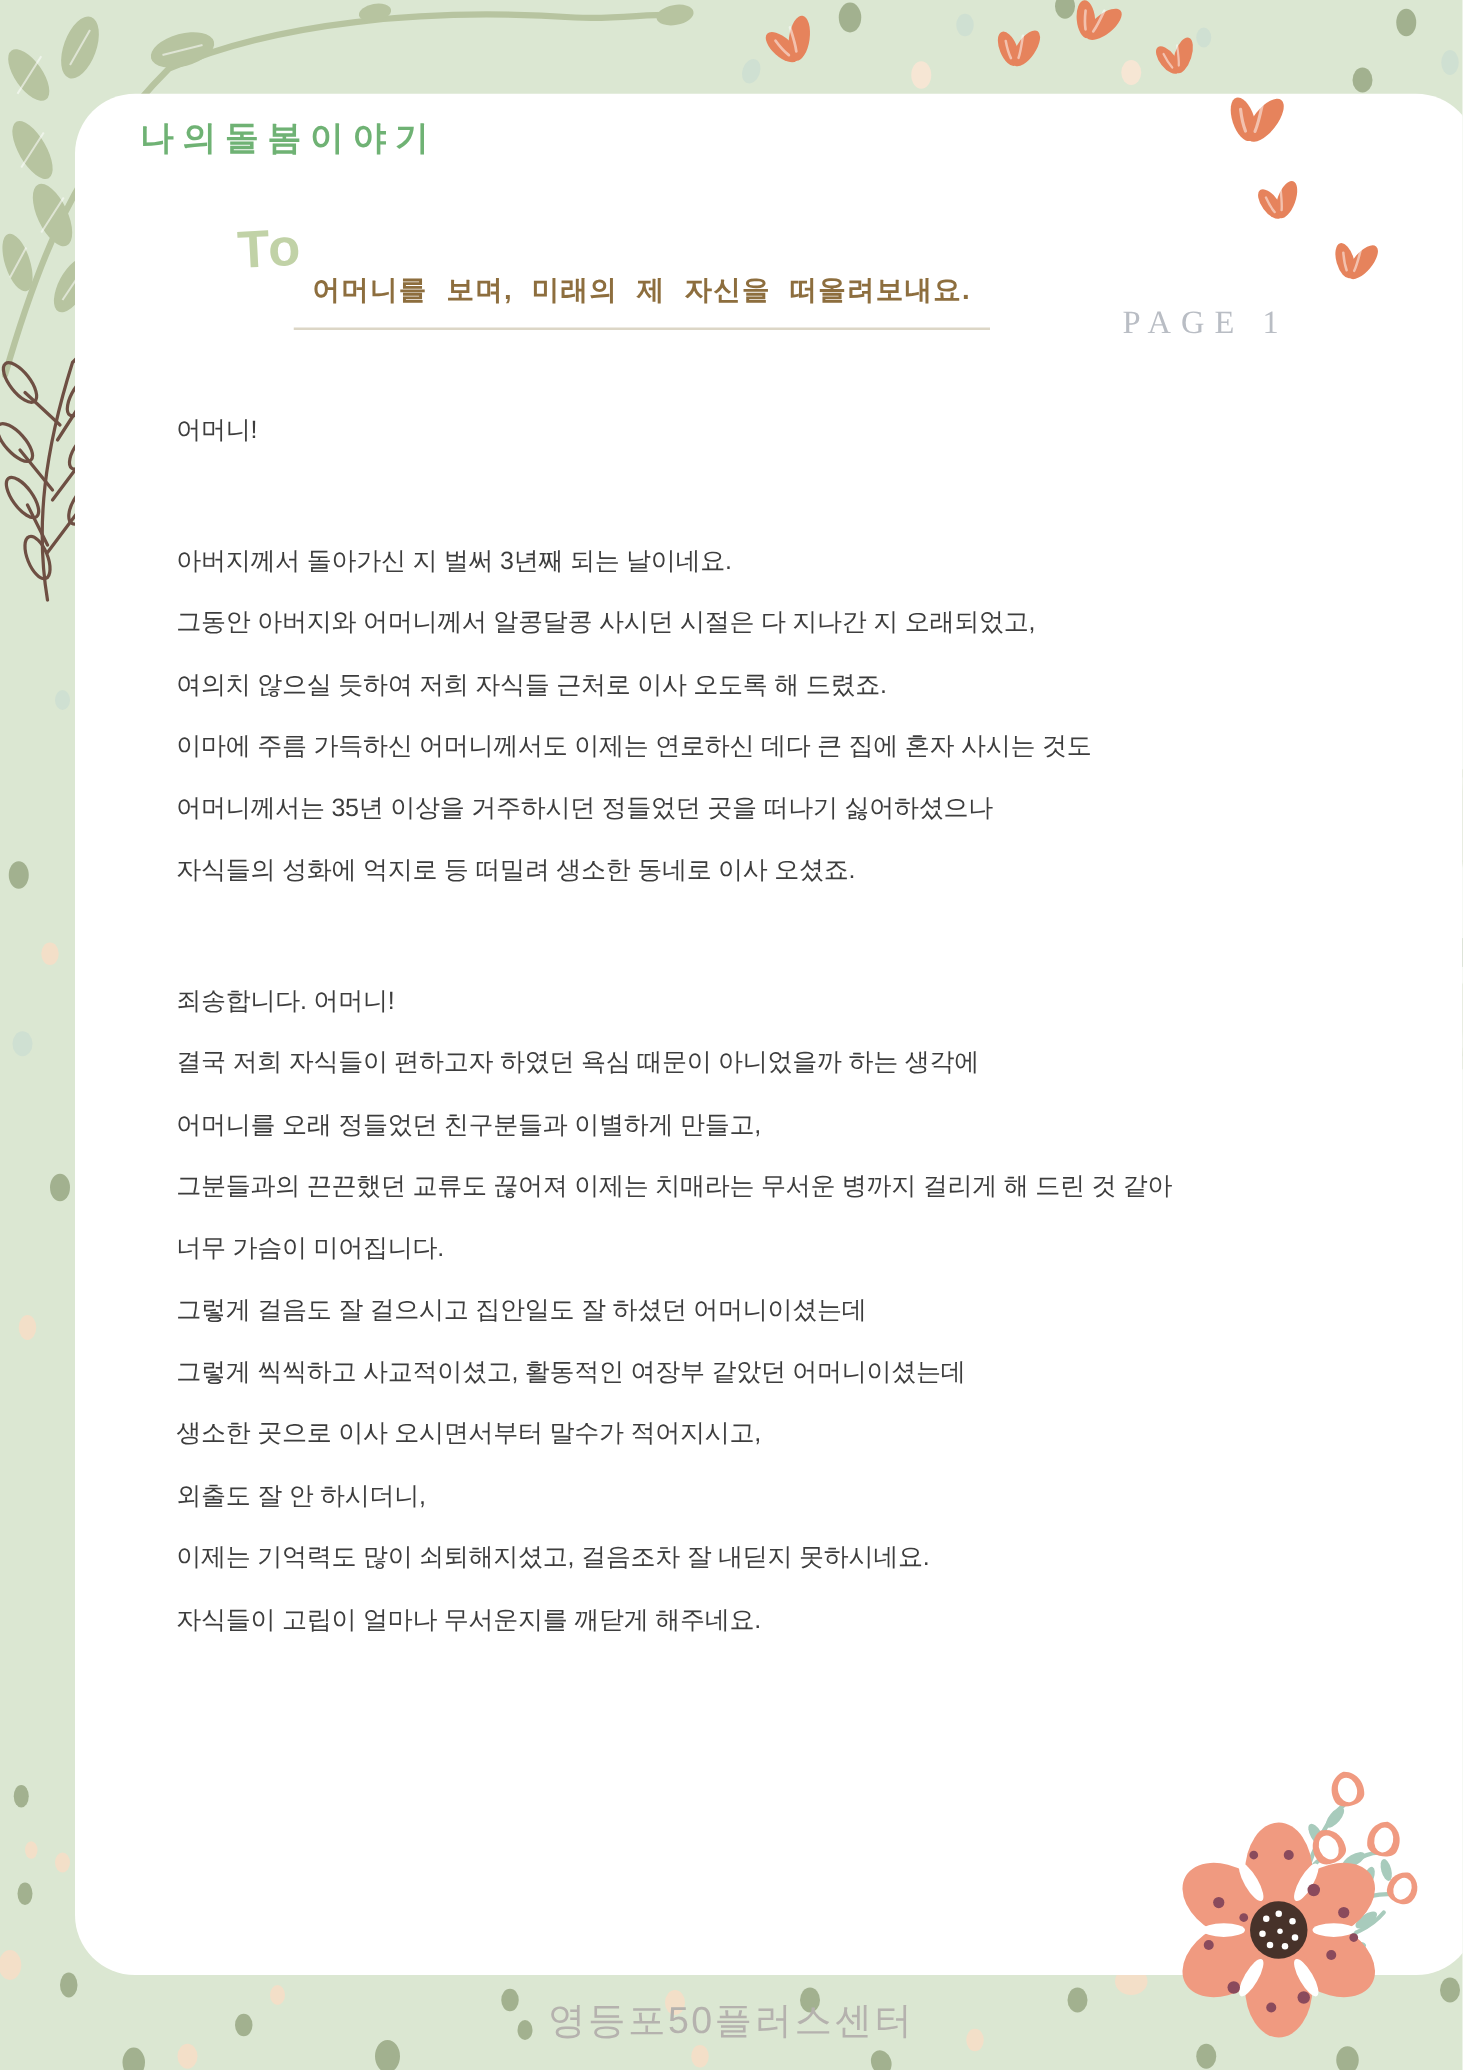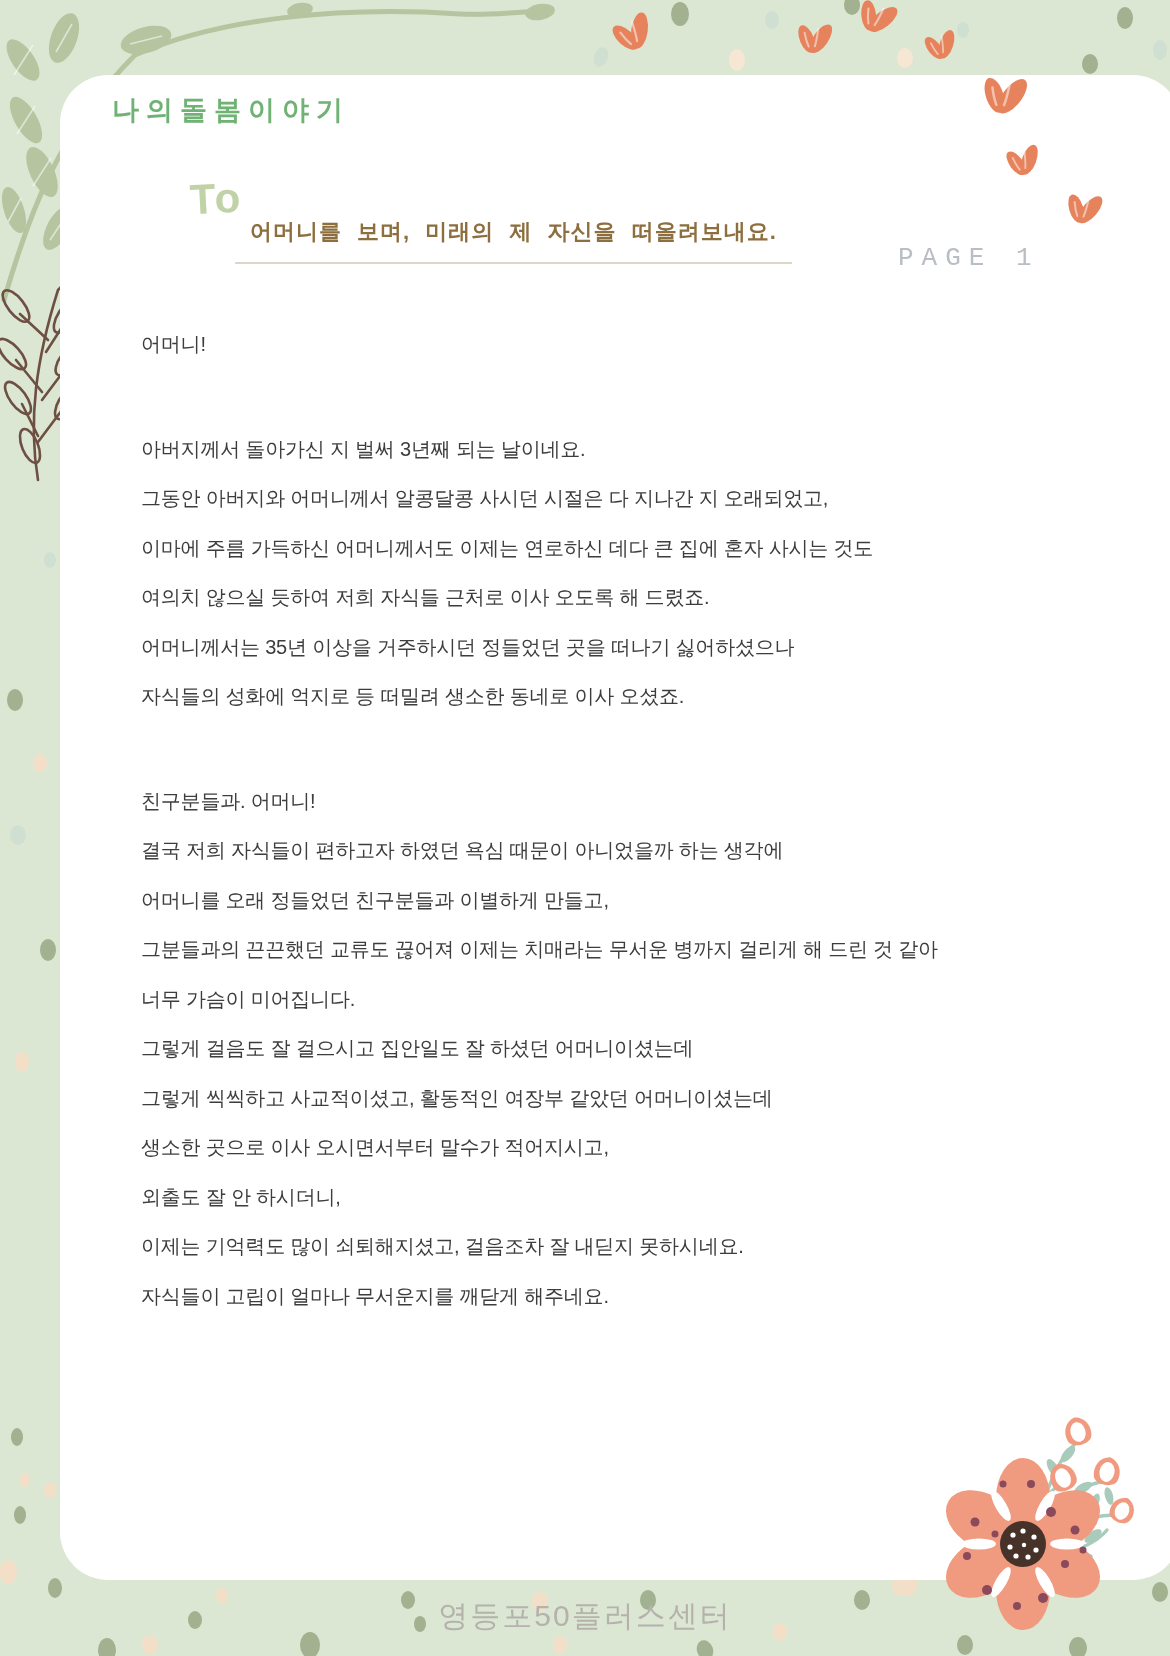--- a/index.html
+++ b/index.html
@@ -34,21 +34,21 @@
     position:absolute;left:190px;top:142px;white-space:nowrap;
     font-size:22px;font-weight:bold;word-spacing:8px;letter-spacing:1px;
     color:var(--title-brown,#8d6e3e);
   }
   .title-underline{
     position:absolute;left:175px;top:187px;width:557px;height:0;
     border-top:2px solid #dcd6c6;
   }
   .page-label{
     position:absolute;left:838px;top:168px;
-    font-family:Liberation Mono, monospace;
+    font-family:Liberation Serif, serif;
     font-size:26px;letter-spacing:8px;color:var(--page-gray,#b9bdc4);
   }
   .letter-body{
     position:absolute;left:52px;top:245px;width:985px;
     color:var(--body-text,#3d3d3d);font-size:20px;margin-left:29px;
   }
   .letter-body .para{margin:0 0 55px 0;}
   .letter-body .para:last-child{margin-bottom:0;}
   .letter-body .line{line-height:49.5px;white-space:nowrap;letter-spacing:-0.2px;}
   .footer-org{
@@ -180,27 +180,27 @@
   <div class="letter-title">어머니를 보며, 미래의 제 자신을 떠올려보내요.</div>
   <div class="title-underline"></div>
   <div class="page-label">PAGE 1</div>
   <div class="letter-body">
       <div class="para">
         <div class="line">어머니!</div>
       </div>
       <div class="para">
         <div class="line">아버지께서 돌아가신 지 벌써 3년째 되는 날이네요.</div>
         <div class="line">그동안 아버지와 어머니께서 알콩달콩 사시던 시절은 다 지나간 지 오래되었고,</div>
+        <div class="line">여의치 않으실 듯하여 저희 자식들 근처로 이사 오도록 해 드렸죠.</div>
         <div class="line">이마에 주름 가득하신 어머니께서도 이제는 연로하신 데다 큰 집에 혼자 사시는 것도</div>
-        <div class="line">여의치 않으실 듯하여 저희 자식들 근처로 이사 오도록 해 드렸죠.</div>
         <div class="line">어머니께서는 35년 이상을 거주하시던 정들었던 곳을 떠나기 싫어하셨으나</div>
         <div class="line">자식들의 성화에 억지로 등 떠밀려 생소한 동네로 이사 오셨죠.</div>
       </div>
       <div class="para">
-        <div class="line">친구분들과. 어머니!</div>
+        <div class="line">죄송합니다. 어머니!</div>
         <div class="line">결국 저희 자식들이 편하고자 하였던 욕심 때문이 아니었을까 하는 생각에</div>
         <div class="line">어머니를 오래 정들었던 친구분들과 이별하게 만들고,</div>
         <div class="line">그분들과의 끈끈했던 교류도 끊어져 이제는 치매라는 무서운 병까지 걸리게 해 드린 것 같아</div>
         <div class="line">너무 가슴이 미어집니다.</div>
         <div class="line">그렇게 걸음도 잘 걸으시고 집안일도 잘 하셨던 어머니이셨는데</div>
         <div class="line">그렇게 씩씩하고 사교적이셨고, 활동적인 여장부 같았던 어머니이셨는데</div>
         <div class="line">생소한 곳으로 이사 오시면서부터 말수가 적어지시고,</div>
         <div class="line">외출도 잘 안 하시더니,</div>
         <div class="line">이제는 기억력도 많이 쇠퇴해지셨고, 걸음조차 잘 내딛지 못하시네요.</div>
         <div class="line">자식들이 고립이 얼마나 무서운지를 깨닫게 해주네요.</div>

